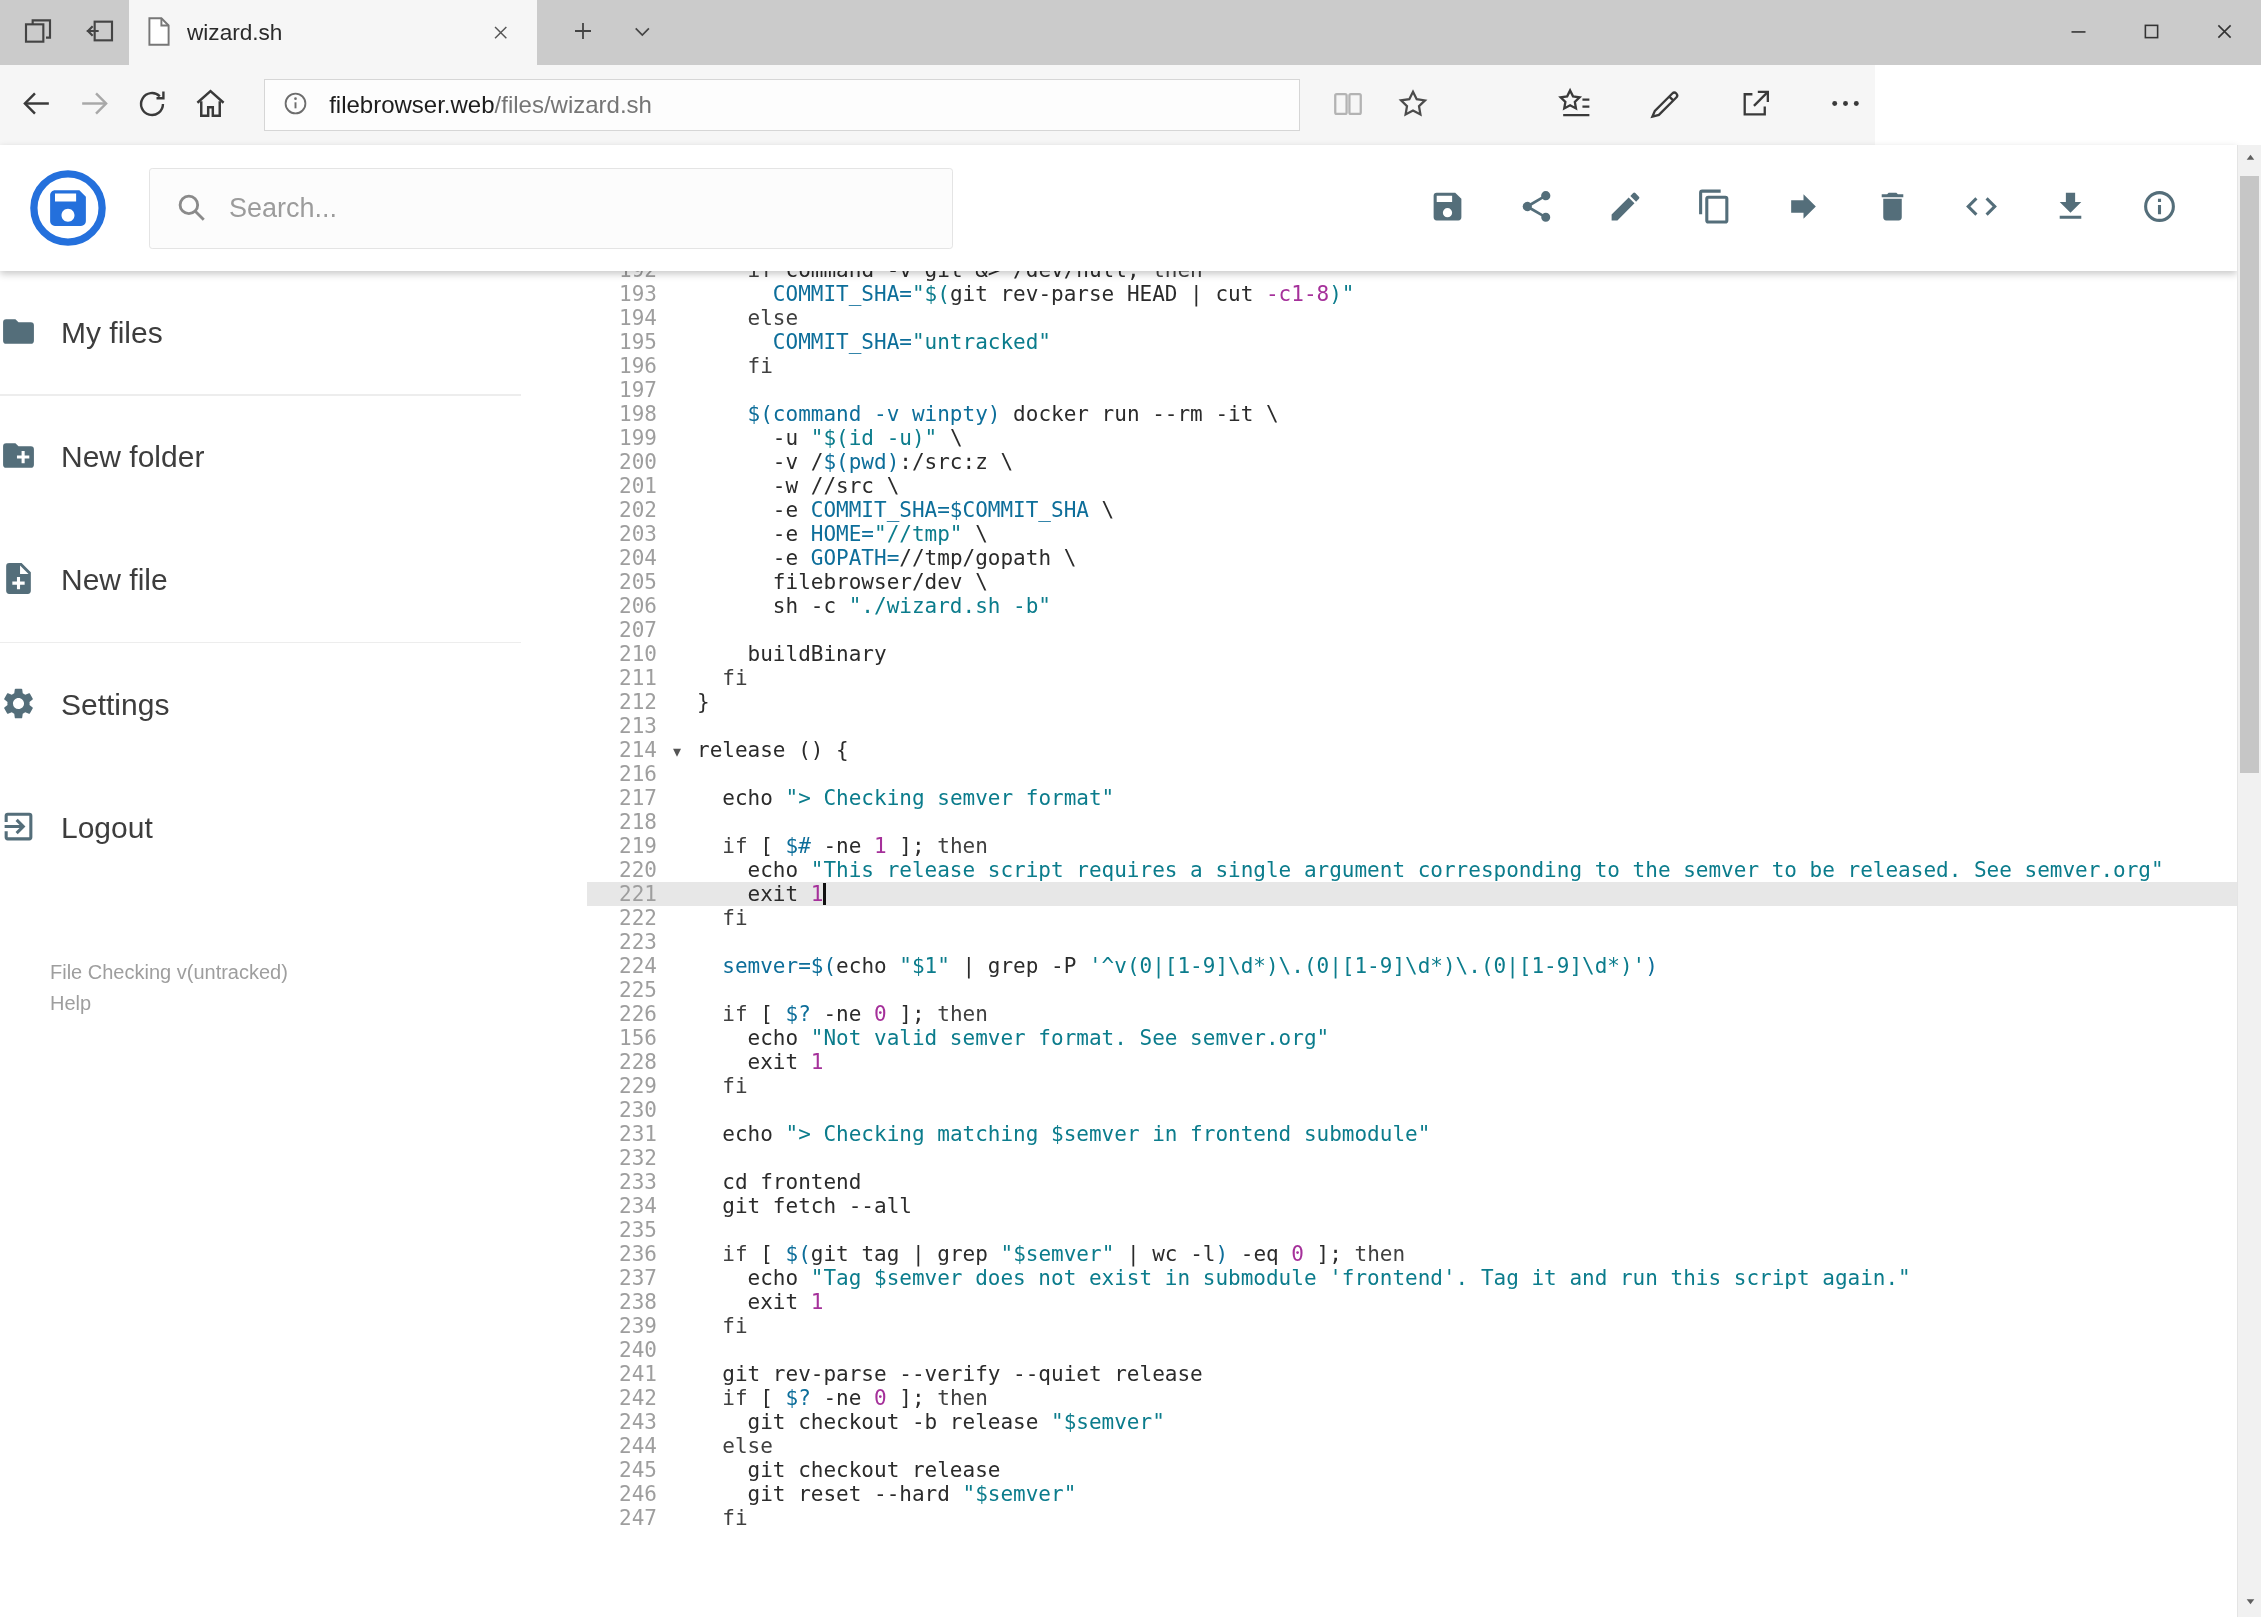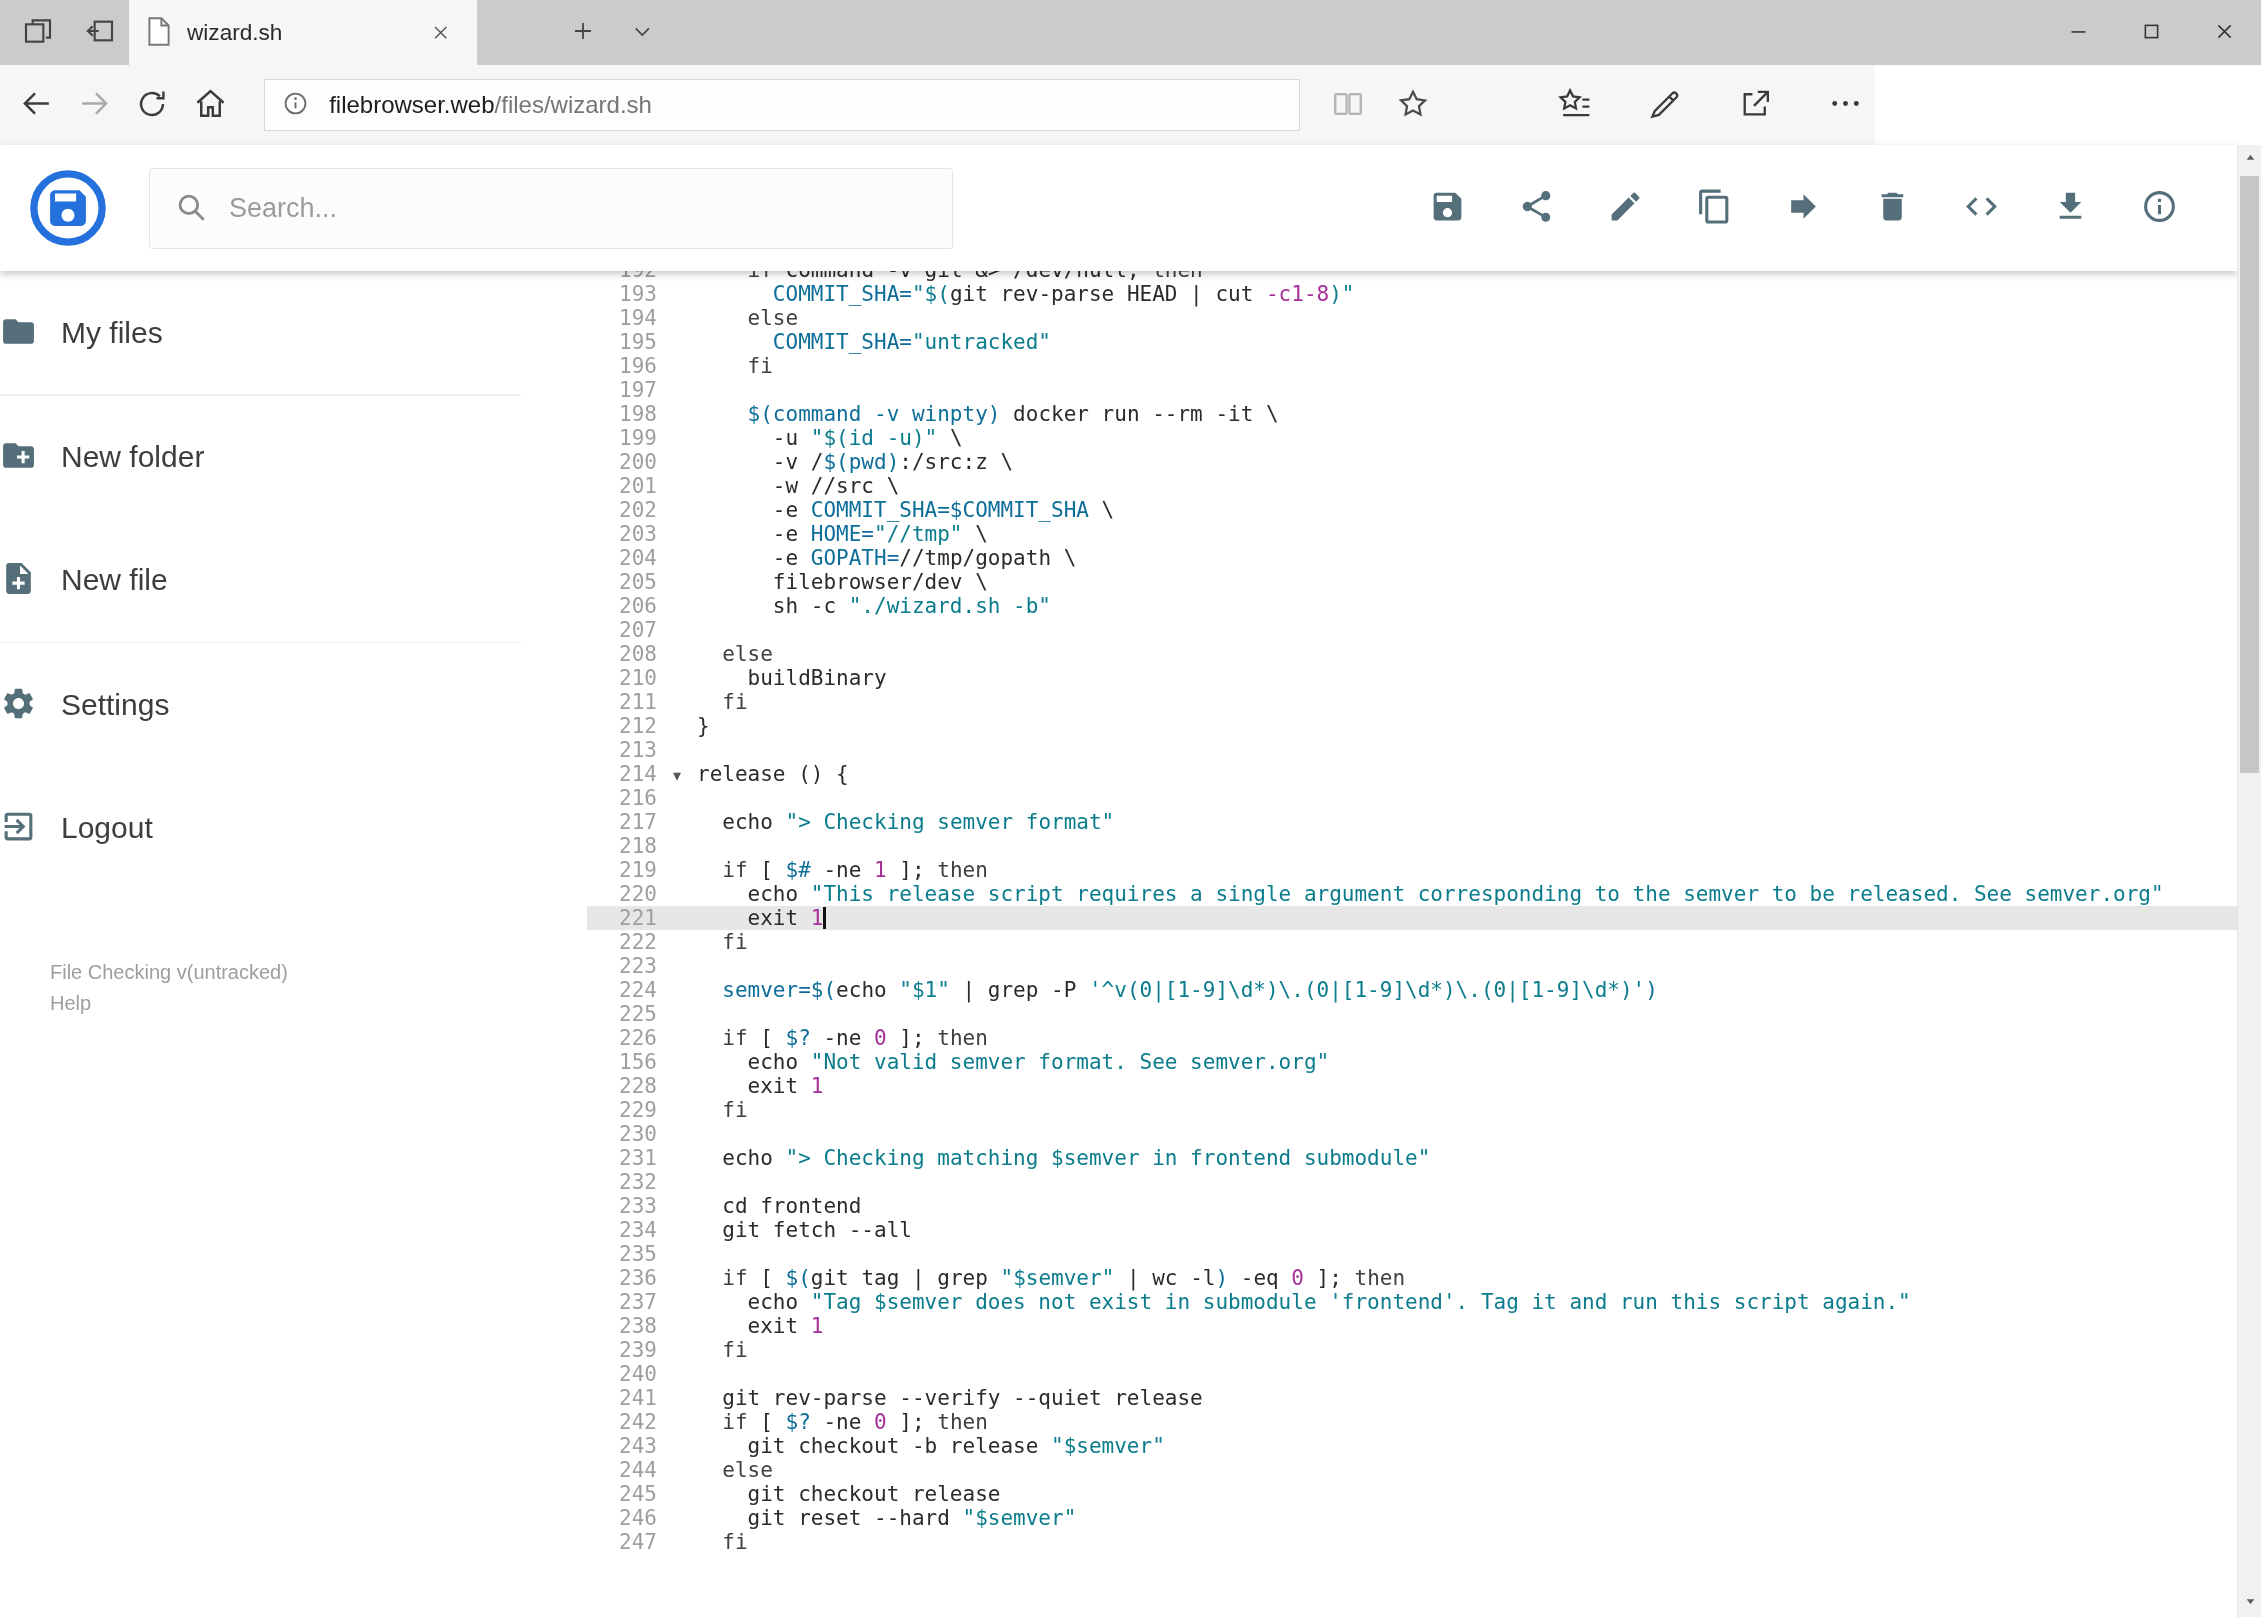--- a/index.html
+++ b/index.html
@@ -1,21 +1,21 @@
 <!DOCTYPE html>
 <html style="font-size:13px"><head>
 <meta charset="utf-8">
 <style>
   *{margin:0;padding:0;box-sizing:border-box}
   html,body{width:2261px;height:1617px;overflow:hidden;background:#fff;font-family:"Liberation Sans",sans-serif}
 
   
   .tabstrip{position:absolute;left:0;top:0;width:2261px;height:65px;background:#cbcbcb}
   .tsbtn{position:absolute;top:0;width:57px;height:65px;display:flex;align-items:center;justify-content:center;cursor:pointer}
-  .tab{position:absolute;left:129px;top:0;width:348px;height:65px;background:#f6f6f6;display:flex;align-items:center;padding:0 18px;cursor:pointer}
+  .tab{position:absolute;left:129px;top:0;width:408px;height:65px;background:#f6f6f6;display:flex;align-items:center;padding:0 18px;cursor:pointer}
   .tab-title{font-size:22.6px;color:#2b2b2b;margin-left:16px;flex:1;white-space:nowrap;overflow:hidden}
   .tabclose{width:36px;height:36px;display:flex;align-items:center;justify-content:center;cursor:pointer}
   .winbtns{position:absolute;right:0;top:0;display:flex}
   .winbtn{width:73px;height:65px;display:flex;align-items:center;justify-content:center;cursor:pointer}
 
   .navbar{position:absolute;left:0;top:65px;width:1875px;height:81px;background:#f6f6f6;border-bottom:1.6px solid #dcdcdc;display:flex;align-items:center}
   .navbtn{width:58px;height:58px;margin-left:14.5px;display:flex;align-items:center;justify-content:center;cursor:pointer}
   .address{height:52px;width:1372px;background:#fdfdfd;border:1.6px solid #d6d6d6;display:flex;align-items:center;padding:0 16px;margin-left:32px}
   .url{font-size:24px;margin-left:19.4px;white-space:nowrap}
   .url .host{color:#1d1d1d}
@@ -371,21 +371,20 @@
       <div class="row"><span class="ln">198</span><span class="code"><span class="tk-p">    </span><span class="tk-v">$(command -v winpty)</span><span class="tk-p"> docker run --rm -it \</span></span></div>
       <div class="row"><span class="ln">199</span><span class="code"><span class="tk-p">      -u </span><span class="tk-s">"$(id -u)"</span><span class="tk-p"> \</span></span></div>
       <div class="row"><span class="ln">200</span><span class="code"><span class="tk-p">      -v /</span><span class="tk-v">$(pwd)</span><span class="tk-p">:/src:z \</span></span></div>
       <div class="row"><span class="ln">201</span><span class="code"><span class="tk-p">      -w //src \</span></span></div>
       <div class="row"><span class="ln">202</span><span class="code"><span class="tk-p">      -e </span><span class="tk-v">COMMIT_SHA=$COMMIT_SHA</span><span class="tk-p"> \</span></span></div>
       <div class="row"><span class="ln">203</span><span class="code"><span class="tk-p">      -e </span><span class="tk-v">HOME=</span><span class="tk-s">"//tmp"</span><span class="tk-p"> \</span></span></div>
       <div class="row"><span class="ln">204</span><span class="code"><span class="tk-p">      -e </span><span class="tk-v">GOPATH=</span><span class="tk-p">//tmp/gopath \</span></span></div>
       <div class="row"><span class="ln">205</span><span class="code"><span class="tk-p">      filebrowser/dev \</span></span></div>
       <div class="row"><span class="ln">206</span><span class="code"><span class="tk-p">      sh -c </span><span class="tk-s">"./wizard.sh -b"</span></span></div>
       <div class="row"><span class="ln">207</span><span class="code"></span></div>
-      <div class="row"><span class="ln">208</span><span class="code"><span class="tk-p">  </span><span class="tk-k">else</span></span></div>
       <div class="row"><span class="ln">210</span><span class="code"><span class="tk-p">    buildBinary</span></span></div>
       <div class="row"><span class="ln">211</span><span class="code"><span class="tk-p">  </span><span class="tk-k">fi</span></span></div>
       <div class="row"><span class="ln">212</span><span class="code"><span class="tk-p">}</span></span></div>
       <div class="row"><span class="ln">213</span><span class="code"></span></div>
       <div class="row"><span class="ln">214</span><span class="fold">▾</span><span class="code"><span class="tk-p">release () {</span></span></div>
       <div class="row"><span class="ln">216</span><span class="code"></span></div>
       <div class="row"><span class="ln">217</span><span class="code"><span class="tk-p">  echo </span><span class="tk-s">"&gt; Checking semver format"</span></span></div>
       <div class="row"><span class="ln">218</span><span class="code"></span></div>
       <div class="row"><span class="ln">219</span><span class="code"><span class="tk-p">  </span><span class="tk-k">if</span><span class="tk-p"> [ </span><span class="tk-v">$#</span><span class="tk-p"> -ne </span><span class="tk-m">1</span><span class="tk-p"> ]; </span><span class="tk-k">then</span></span></div>
       <div class="row"><span class="ln">220</span><span class="code"><span class="tk-p">    echo </span><span class="tk-s">"This release script requires a single argument corresponding to the semver to be released. See semver.org"</span></span></div>

